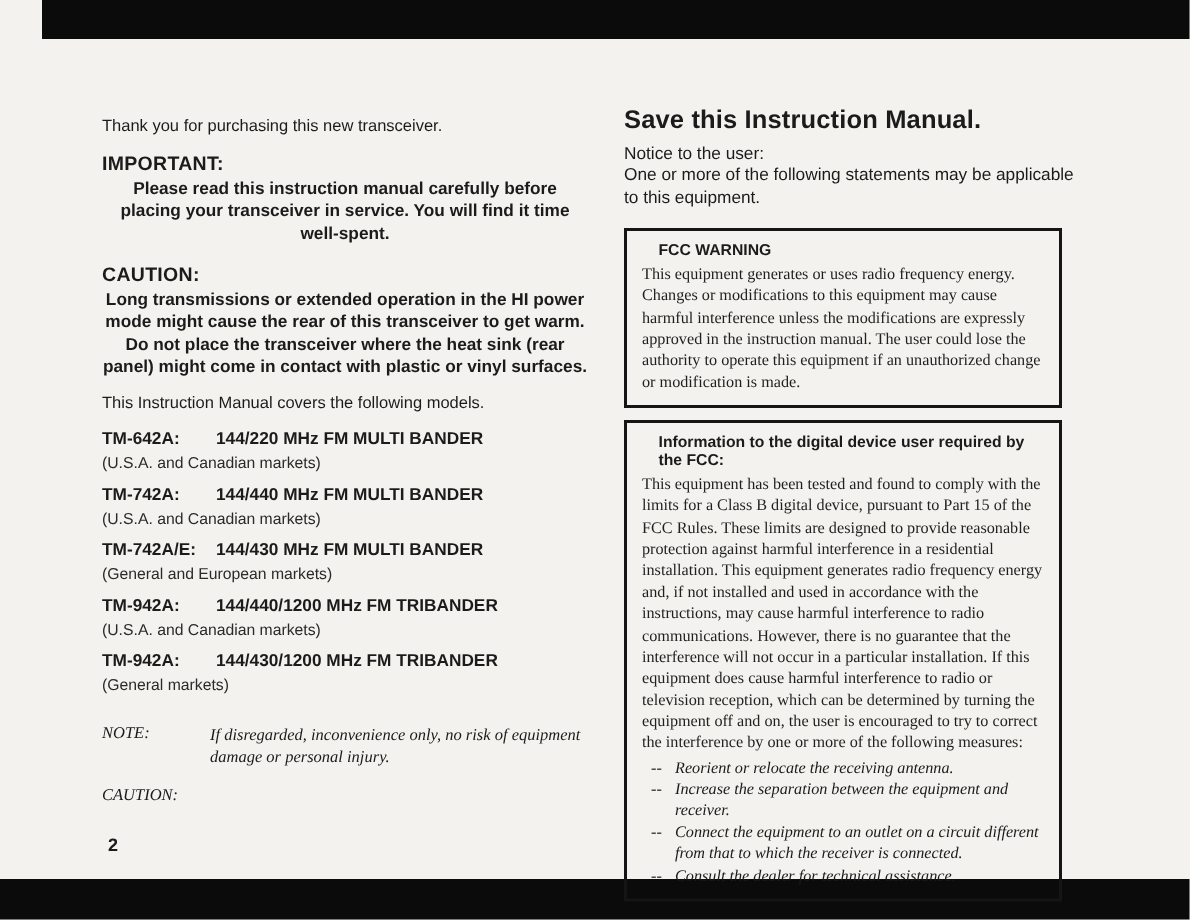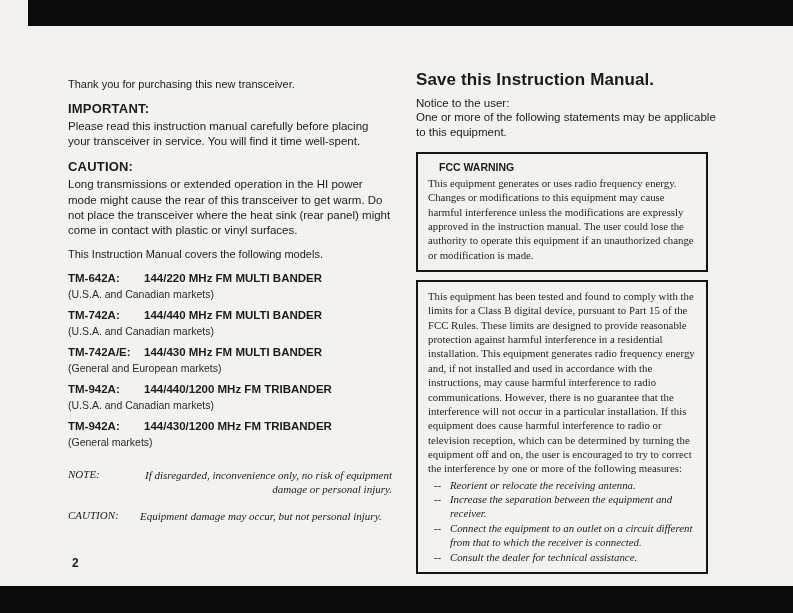--- a/index.html
+++ b/index.html
@@ -20,29 +20,29 @@
     background:#0b0b0b;
   }
   .col-left {
     position:absolute; left:68px; top:78px; width:324px;
   }
   .col-right {
     position:absolute; left:416px; top:70px; width:292px;
   }
   .intro { font-size:11px; margin-bottom:11px; }
   .left-heading { font-size:13px; font-weight:bold; margin-bottom:3px; letter-spacing:.2px; }
-  .bold-body { font-size:11.5px; font-weight:normal; line-height:1.32; margin-bottom:10px; }
+  .bold-body { font-size:11.5px; font-weight:bold; line-height:1.32; margin-bottom:10px;text-align:center; }
   .models-intro { font-size:11px; margin:6px 0 12px; }
   .model { display:flex; margin-bottom:4px; }
   .model-name { font-size:11.5px; font-weight:bold; min-width:76px; flex:0 0 auto; }
   .model-desc { font-size:11.5px; font-weight:bold; }
   .model-market { font-size:10.5px; color:#2a2a2a; margin-bottom:9px; }
   .note-row { display:flex; margin-bottom:12px; font-family:"Liberation Serif", serif; font-style:italic; }
   .note-label { font-size:11px; min-width:72px; flex:0 0 auto; }
-  .note-text { font-size:11px; line-height:1.3;text-align:right; }
+  .note-text { font-size:11px; line-height:1.3; }
   .page-number { position:absolute; left:72px; top:556px; font-size:12px; font-weight:bold; }
 
   .save-title { font-size:17px; font-weight:bold; margin-bottom:7px; letter-spacing:.1px; }
   .notice-line1 { font-size:11.5px; margin-bottom:1px; }
   .notice-line2 { font-size:11.5px; line-height:1.3; margin-bottom:12px; width:300px; }
   .fcc-box { border:2px solid #151515; padding:7px 10px 8px 10px; margin-bottom:8px; background:transparent; }
   .fcc-heading { font-size:10.5px; font-weight:bold; margin-bottom:3px;margin-left:11px; }
   .fcc-body {
     font-family:"Liberation Serif", serif; 
     font-size:10.8px; line-height:1.33; color:#1f1f1f;
@@ -107,38 +107,38 @@
     </div>
   </div>
 
   <div style="margin-top:20px;">
     <div class="note-row">
       <span class="note-label">NOTE:</span>
       <span class="note-text">If disregarded, inconvenience only, no risk of equipment damage or personal injury.</span>
     </div>
     <div class="note-row">
       <span class="note-label">CAUTION:</span>
-      <span class="note-text">Equipment damage may occur, but not personal injury.</span>
     </div>
   </div>
 </div>
 
 <div class="page-number">2</div>
 
 <div class="col-right">
   <h1 class="save-title">Save this Instruction Manual.</h1>
   <p class="notice-line1">Notice to the user:</p>
   <p class="notice-line2">One or more of the following statements may be applicable to this equipment.</p>
 
   <div class="fcc-box">
     <div class="fcc-heading">FCC WARNING</div>
     <div class="fcc-body">This equipment generates or uses radio frequency energy. Changes or modifications to this equipment may cause harmful interference unless the modifications are expressly approved in the instruction manual. The user could lose the authority to operate this equipment if an unauthorized change or modification is made.</div>
   </div>
 
   <div class="fcc-box">
+    <div class="fcc-heading">Information to the digital device user required by the FCC:</div>
     <div class="fcc-body">This equipment has been tested and found to comply with the limits for a Class B digital device, pursuant to Part 15 of the FCC Rules. These limits are designed to provide reasonable protection against harmful interference in a residential installation. This equipment generates radio frequency energy and, if not installed and used in accordance with the instructions, may cause harmful interference to radio communications. However, there is no guarantee that the interference will not occur in a particular installation. If this equipment does cause harmful interference to radio or television reception, which can be determined by turning the equipment off and on, the user is encouraged to try to correct the interference by one or more of the following measures:</div>
     <div class="measures">
       <div class="measure">
         <span class="measure-dash">--</span>
         <span class="measure-text">Reorient or relocate the receiving antenna.</span>
       </div>
       <div class="measure">
         <span class="measure-dash">--</span>
         <span class="measure-text">Increase the separation between the equipment and receiver.</span>
       </div>

